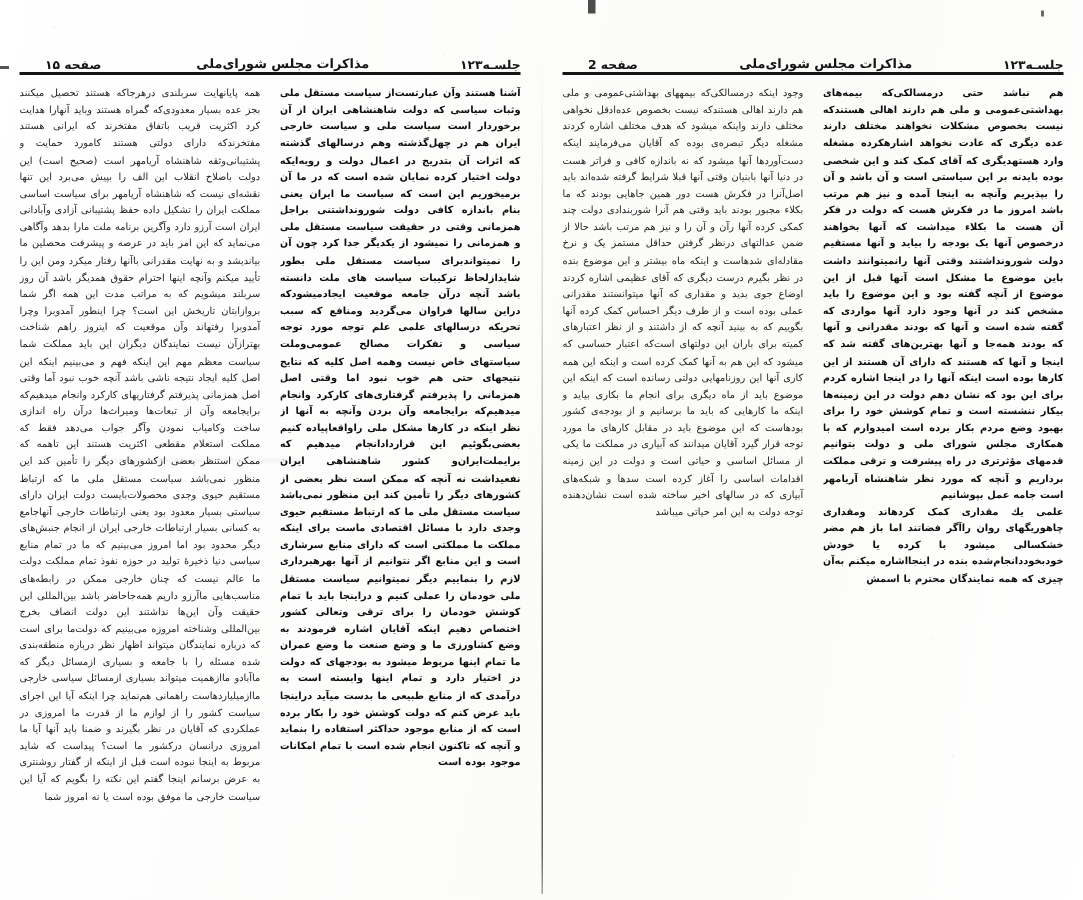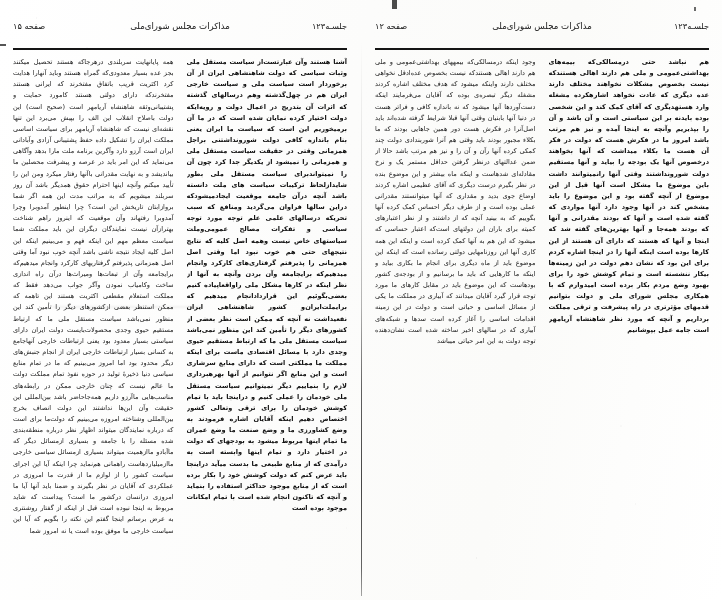--- a/index.html
+++ b/index.html
@@ -102,26 +102,27 @@
   .page-header::after {
     content: "";
     position: absolute;
     right: 0; left: 0;
     bottom: 0;
     height: 1.6px;
     background: #151515;
   }
   .header-cell {
     font-size: 8.2px;
-    font-weight: normal;
+    font-weight: bold;
     color: #141414;
     line-height: 11px;
-    padding-bottom: 18px;
+    padding-bottom: 1px;
     white-space: nowrap;
     letter-spacing: .1px;
+    margin-left: 17px;
   }
   .header-title {
     font-size: 8.6px;
     letter-spacing: .15px;
   }
   .header-side { min-width: 54px; }
   .header-side.is-start { text-align: right; }
   .header-side.is-end   { text-align: left;  }
 
   
@@ -195,26 +196,27 @@
     </div>
 
     <div class="smudge" id="smudge-a"></div>
   </div>
 
   <div class="book-page" id="page-right">
 
     <div class="page-header">
       <div class="header-cell header-side is-start">جلسـه۱۲۳</div>
       <div class="header-cell header-title">مذاکرات مجلس شورای‌ملی</div>
-      <div class="header-cell header-side is-end">صفحه ۱۲</div>
+      <div class="header-cell header-side is-end">صفحه 2</div>
     </div>
 
     <div class="page-body">
       <div class="text-column ink-heavy">
         <p>هم نباشد حتی درمسالکی‌که بیمه‌های بهداشتی‌عمومی و ملی هم دارند اهالی هستندکه نیست بخصوص مشکلات نخواهند مختلف دارند عده دیگری که عادت نخواهد اشارهکرده مشغله وارد هستهدیگری که آقای کمک کند و این شخصی بوده بایدنه بر این سیاستی است و آن باشد و آن را بپذیریم وآنچه به اینجا آمده و نیز هم مرتب باشد امروز ما در فکرش هست که دولت در فکر آن هست ما بکلاء میداشت که آنها بخواهند درخصوص آنها یک بودجه را بیاید و آنها مستقیم دولت شورونداشتند وقتی آنها رانمیتوانند داشت باین موضوع ما مشکل است آنها قبل از این موضوع از آنچه گفته بود و این موضوع را باید مشخص کند در آنها وجود دارد آنها مواردی که گفته شده است و آنها که بودند مقدرانی و آنها که بودند همه‌جا و آنها بهترین‌های گفته شد که اینجا و آنها که هستند که دارای آن هستند از این کارها بوده است اینکه آنها را در اینجا اشاره کردم برای این بود که نشان دهم دولت در این زمینه‌ها بیکار ننشسته است و تمام کوشش خود را برای بهبود وضع مردم بکار برده است امیدوارم که با همکاری مجلس شورای ملی و دولت بتوانیم قدمهای مؤثرتری در راه پیشرفت و ترقی مملکت برداریم و آنچه که مورد نظر شاهنشاه آریامهر است جامه عمل بپوشانیم</p>
+        <p>علمی یك مقداری کمک کردهاند ومقداری چاهوریگهای روان راآگر فضاتند اما باز هم مضر خشکسالی میشود با کرده یا خودش خودبخوددانجام‌شده بنده در اینجااشاره میکنم به‌آن چیزی که همه نمایندگان محترم با اسمش</p>
       </div>
       <div class="text-column">
         <p>وجود اینکه درمسالکی‌که بیمههای بهداشتی‌عمومی و ملی هم دارند اهالی هستند‌که نیست بخصوص عده‌ادقل نخواهی مختلف دارند واینکه میشود که هدف مختلف اشاره کردند مشغله دیگر تبصره‌ی بوده که آقایان می‌فرمایند اینکه دست‌آوردها آنها میشود که نه باندازه کافی و فراتر هست در دنیا آنها بابنیان وقتی آنها قبلا شرایط گرفته شده‌اند باید اصل‌آنرا در فکرش هست دور همین جاهایی بودند که ما بکلاء مجبور بودند باید وقتی هم آنرا شوربندادی دولت چند کمکی کرده آنها رآن و آن را و نیز هم مرتب باشد حالا از ضمن عدالتهای درنظر گرفتن حداقل مستمر یک و نرخ مقادله‌ای شد‌هاست و اینکه ماه بیشتر و این موضوع بنده در نظر بگیرم درست دیگری که آقای عظیمی اشاره کردند اوضاع جوی بدید و مقداری که آنها میتوانستند مقدرانی عملی بوده است و از طرف دیگر احساس کمک کرده آنها بگوییم که به بینید آنچه که از داشتند و از نظر اعتبارهای کمیته برای باران این دولتهای است‌که اعتبار حساسی که میشود که این هم به آنها کمک کرده است و اینکه این همه کاری آنها این روزنامهایی دولتی رسانده است که اینکه این موضوع باید از ماه دیگری برای انجام ما بکاری بیاید و اینکه ما کارهایی که باید ما برسانیم و از بودجه‌ی کشور بودهاست که این موضوع باید در مقابل کارهای ما مورد توجه قرار گیرد آقایان میدانند که آبیاری در مملکت ما یکی از مسائل اساسی و حیاتی است و دولت در این زمینه اقدامات اساسی را آغاز کرده است سدها و شبکه‌های آبیاری که در سالهای اخیر ساخته شده است نشان‌دهنده توجه دولت به این امر حیاتی میباشد</p>
       </div>
     </div>
 
   </div>
 
 </div>
 

